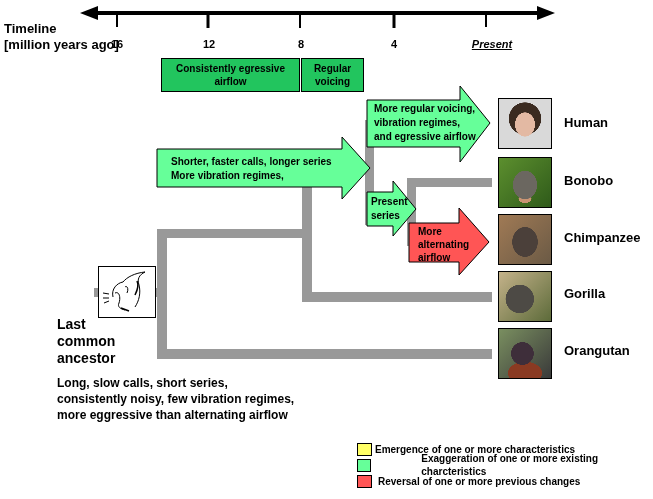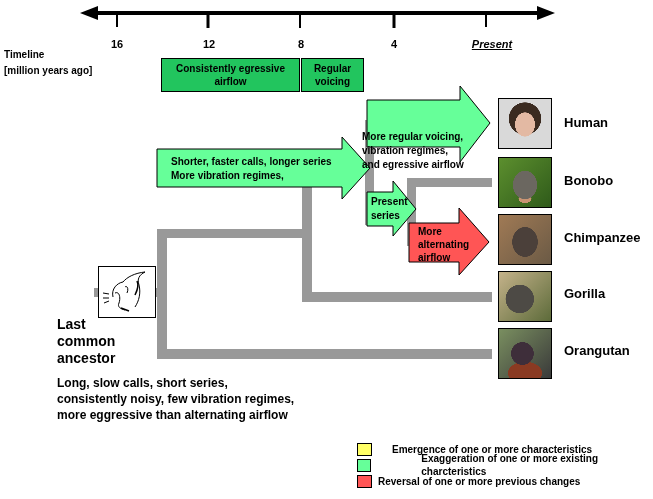--- a/index.html
+++ b/index.html
@@ -1,20 +1,20 @@
 <!DOCTYPE html>
 <html><head>
 <meta charset="utf-8">
 <style>
   html, body { margin: 0; padding: 0; background: #ffffff; }
   body { width: 653px; height: 499px; position: relative; overflow: hidden;
          font-family: "Liberation Sans", sans-serif; color: #000; }
   .abs { position: absolute; }
   .b { font-weight: bold; }
-  .tl-label { font-size: 10px; font-weight: bold; line-height: 15px; margin-top: 26px; }
+  .tl-label { font-size: 13px; font-weight: bold; line-height: 15px; }
   .tick-label { font-size: 11px; font-weight: bold; text-align: center; width: 50px; }
   .ybox { background: #22c55e; border: 1px solid #000; box-sizing: border-box;
           font-size: 10px; font-weight: bold; text-align: center; line-height: 13px;
           display: flex; align-items: center; justify-content: center; }
   .arrow-text { font-size: 10px; font-weight: bold; line-height: 14px; }
   .species { font-size: 13px; font-weight: bold; }
   .photo { width: 54px; height: 51px; border: 1px solid #000; box-sizing: border-box; overflow: hidden; }
   .legend-sw { width: 15px; height: 13px; border: 1px solid #000; box-sizing: border-box; }
   .legend-tx { font-size: 10px; font-weight: bold; line-height: 13px; }
   svg { position: absolute; left: 0; top: 0; }
@@ -82,21 +82,21 @@
   <div>
     <div>Regular</div>
     <div>voicing</div>
   </div>
 </div>
 
 <div class="abs arrow-text" style="left:171px; top:153px;">
   <div style="margin-top:2px;">Shorter, faster calls, longer series</div>
   <div>More vibration regimes,</div>
 </div>
-<div class="abs arrow-text" style="left:362px; top:102px;margin-top:28px;">
+<div class="abs arrow-text" style="left:374px; top:102px;">
   <div>More regular voicing,</div>
   <div>vibration regimes,</div>
   <div>and egressive airflow</div>
 </div>
 <div class="abs arrow-text" style="left:371px; top:195px;">
   <div>Present</div>
   <div>series</div>
 </div>
 <div class="abs arrow-text" style="left:418px; top:225px; line-height:13px;">
   <div>More</div>
@@ -136,21 +136,21 @@
 </div>
 <div class="abs b" style="left:57px; top:375px; font-size:12px; line-height:16px;">
   <div>Long, slow calls, short series,</div>
   <div>consistently noisy, few vibration regimes,</div>
   <div>more eggressive than alternating airflow</div>
 </div>
 
 <div class="abs" style="left:357px; top:441px;">
   <div style="display:flex; align-items:center; height:16px;">
     <div class="legend-sw" style="background:#ffff66;"></div>
-    <div class="legend-tx" style="margin-left:20px;">Emergence of one or more characteristics</div>
+    <div class="legend-tx" style="margin-left:3px;">Emergence of one or more characteristics</div>
   </div>
   <div style="display:flex; align-items:center; height:16px;gap:44px;">
     <div class="legend-sw" style="background:#66ff99;"></div>
     <div class="legend-tx" style="margin-left:6px;">Exaggeration of one or more existing charcteristics</div>
   </div>
   <div style="display:flex; align-items:center; height:16px;text-align:right;">
     <div class="legend-sw" style="background:#ff5555;"></div>
     <div class="legend-tx" style="margin-left:6px;">Reversal of one or more previous changes</div>
   </div>
 </div>

